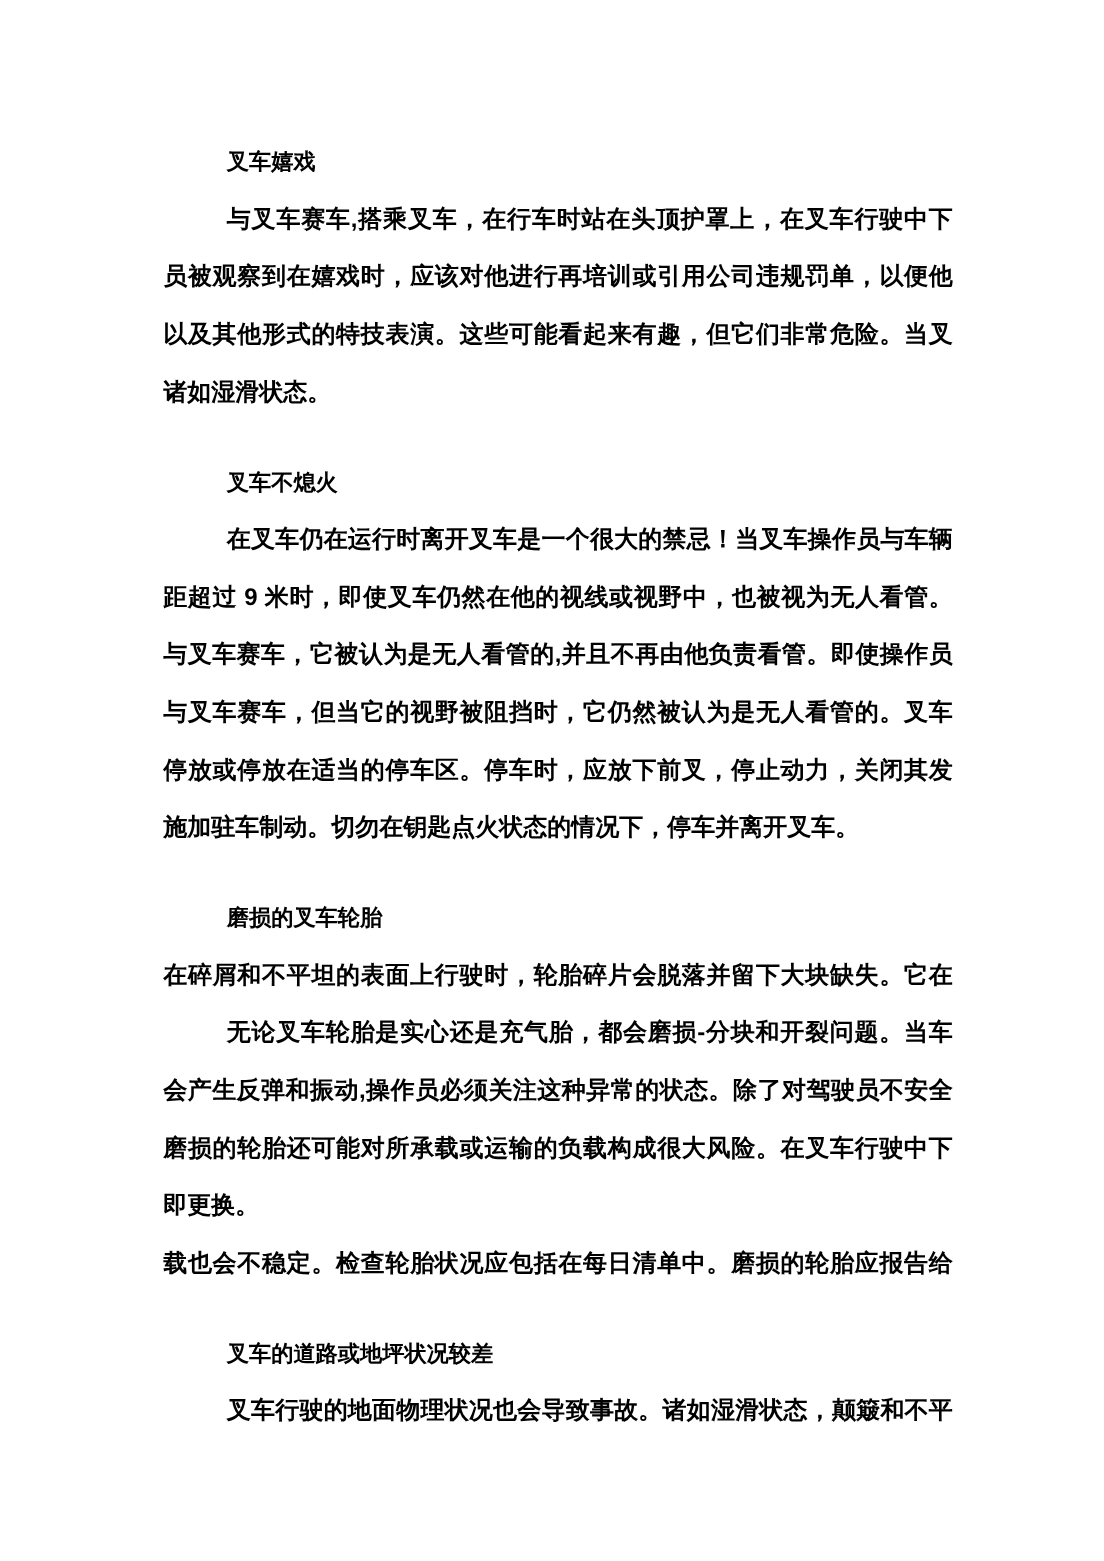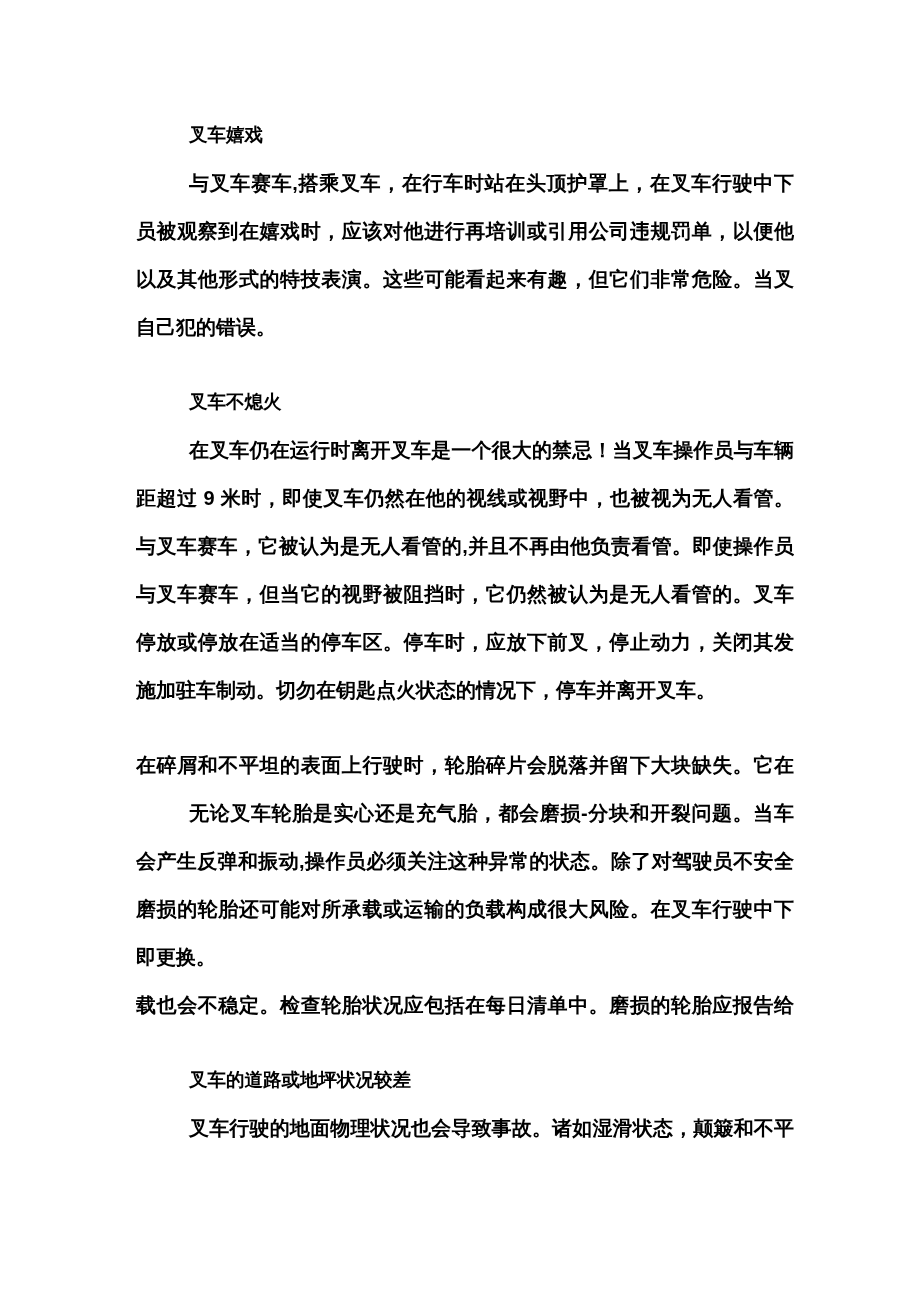--- a/index.html
+++ b/index.html
@@ -48,35 +48,36 @@
 <body>
 
 <div class="page" style="background: rgb(255, 255, 255); color: rgb(0, 0, 0);">
   <div id="sections">
       <section class="doc-section">
         <div class="section-heading">叉车嬉戏</div>
         <div>
           <div class="para-line first">与叉车赛车,搭乘叉车，在行车时站在头顶护罩上，在叉车行驶中下车，</div>
           <div class="para-line">员被观察到在嬉戏时，应该对他进行再培训或引用公司违规罚单，以便他认识到</div>
           <div class="para-line">以及其他形式的特技表演。这些可能看起来有趣，但它们非常危险。当叉车操作</div>
-          <div class="para-line no-just">自己犯的错误。</div>
+          <div class="para-line no-just">诸如湿滑状态。</div>
         </div>
       </section>
       <section class="doc-section">
         <div class="section-heading">叉车不熄火</div>
         <div>
           <div class="para-line first">在叉车仍在运行时离开叉车是一个很大的禁忌！当叉车操作员与车辆相</div>
           <div class="para-line">距超过 9 米时，即使叉车仍然在他的视线或视野中，也被视为无人看管。当操作</div>
           <div class="para-line">与叉车赛车，它被认为是无人看管的,并且不再由他负责看管。即使操作员距离车</div>
           <div class="para-line">与叉车赛车，但当它的视野被阻挡时，它仍然被认为是无人看管的。叉车不应</div>
           <div class="para-line">停放或停放在适当的停车区。停车时，应放下前叉，停止动力，关闭其发动机并</div>
           <div class="para-line no-just">施加驻车制动。切勿在钥匙点火状态的情况下，停车并离开叉车。</div>
         </div>
       </section>
       <section class="doc-section">
+        <div class="section-heading">磨损的叉车轮胎</div>
         <div>
           <div class="para-line">在碎屑和不平坦的表面上行驶时，轮胎碎片会脱落并留下大块缺失。它在驱动时</div>
           <div class="para-line first">无论叉车轮胎是实心还是充气胎，都会磨损-分块和开裂问题。当车叉车</div>
           <div class="para-line">会产生反弹和振动,操作员必须关注这种异常的状态。除了对驾驶员不安全之外，</div>
           <div class="para-line">磨损的轮胎还可能对所承载或运输的负载构成很大风险。在叉车行驶中下车，负</div>
           <div class="para-line no-just">即更换。</div>
           <div class="para-line">载也会不稳定。检查轮胎状况应包括在每日清单中。磨损的轮胎应报告给主管立</div>
         </div>
       </section>
       <section class="doc-section">

